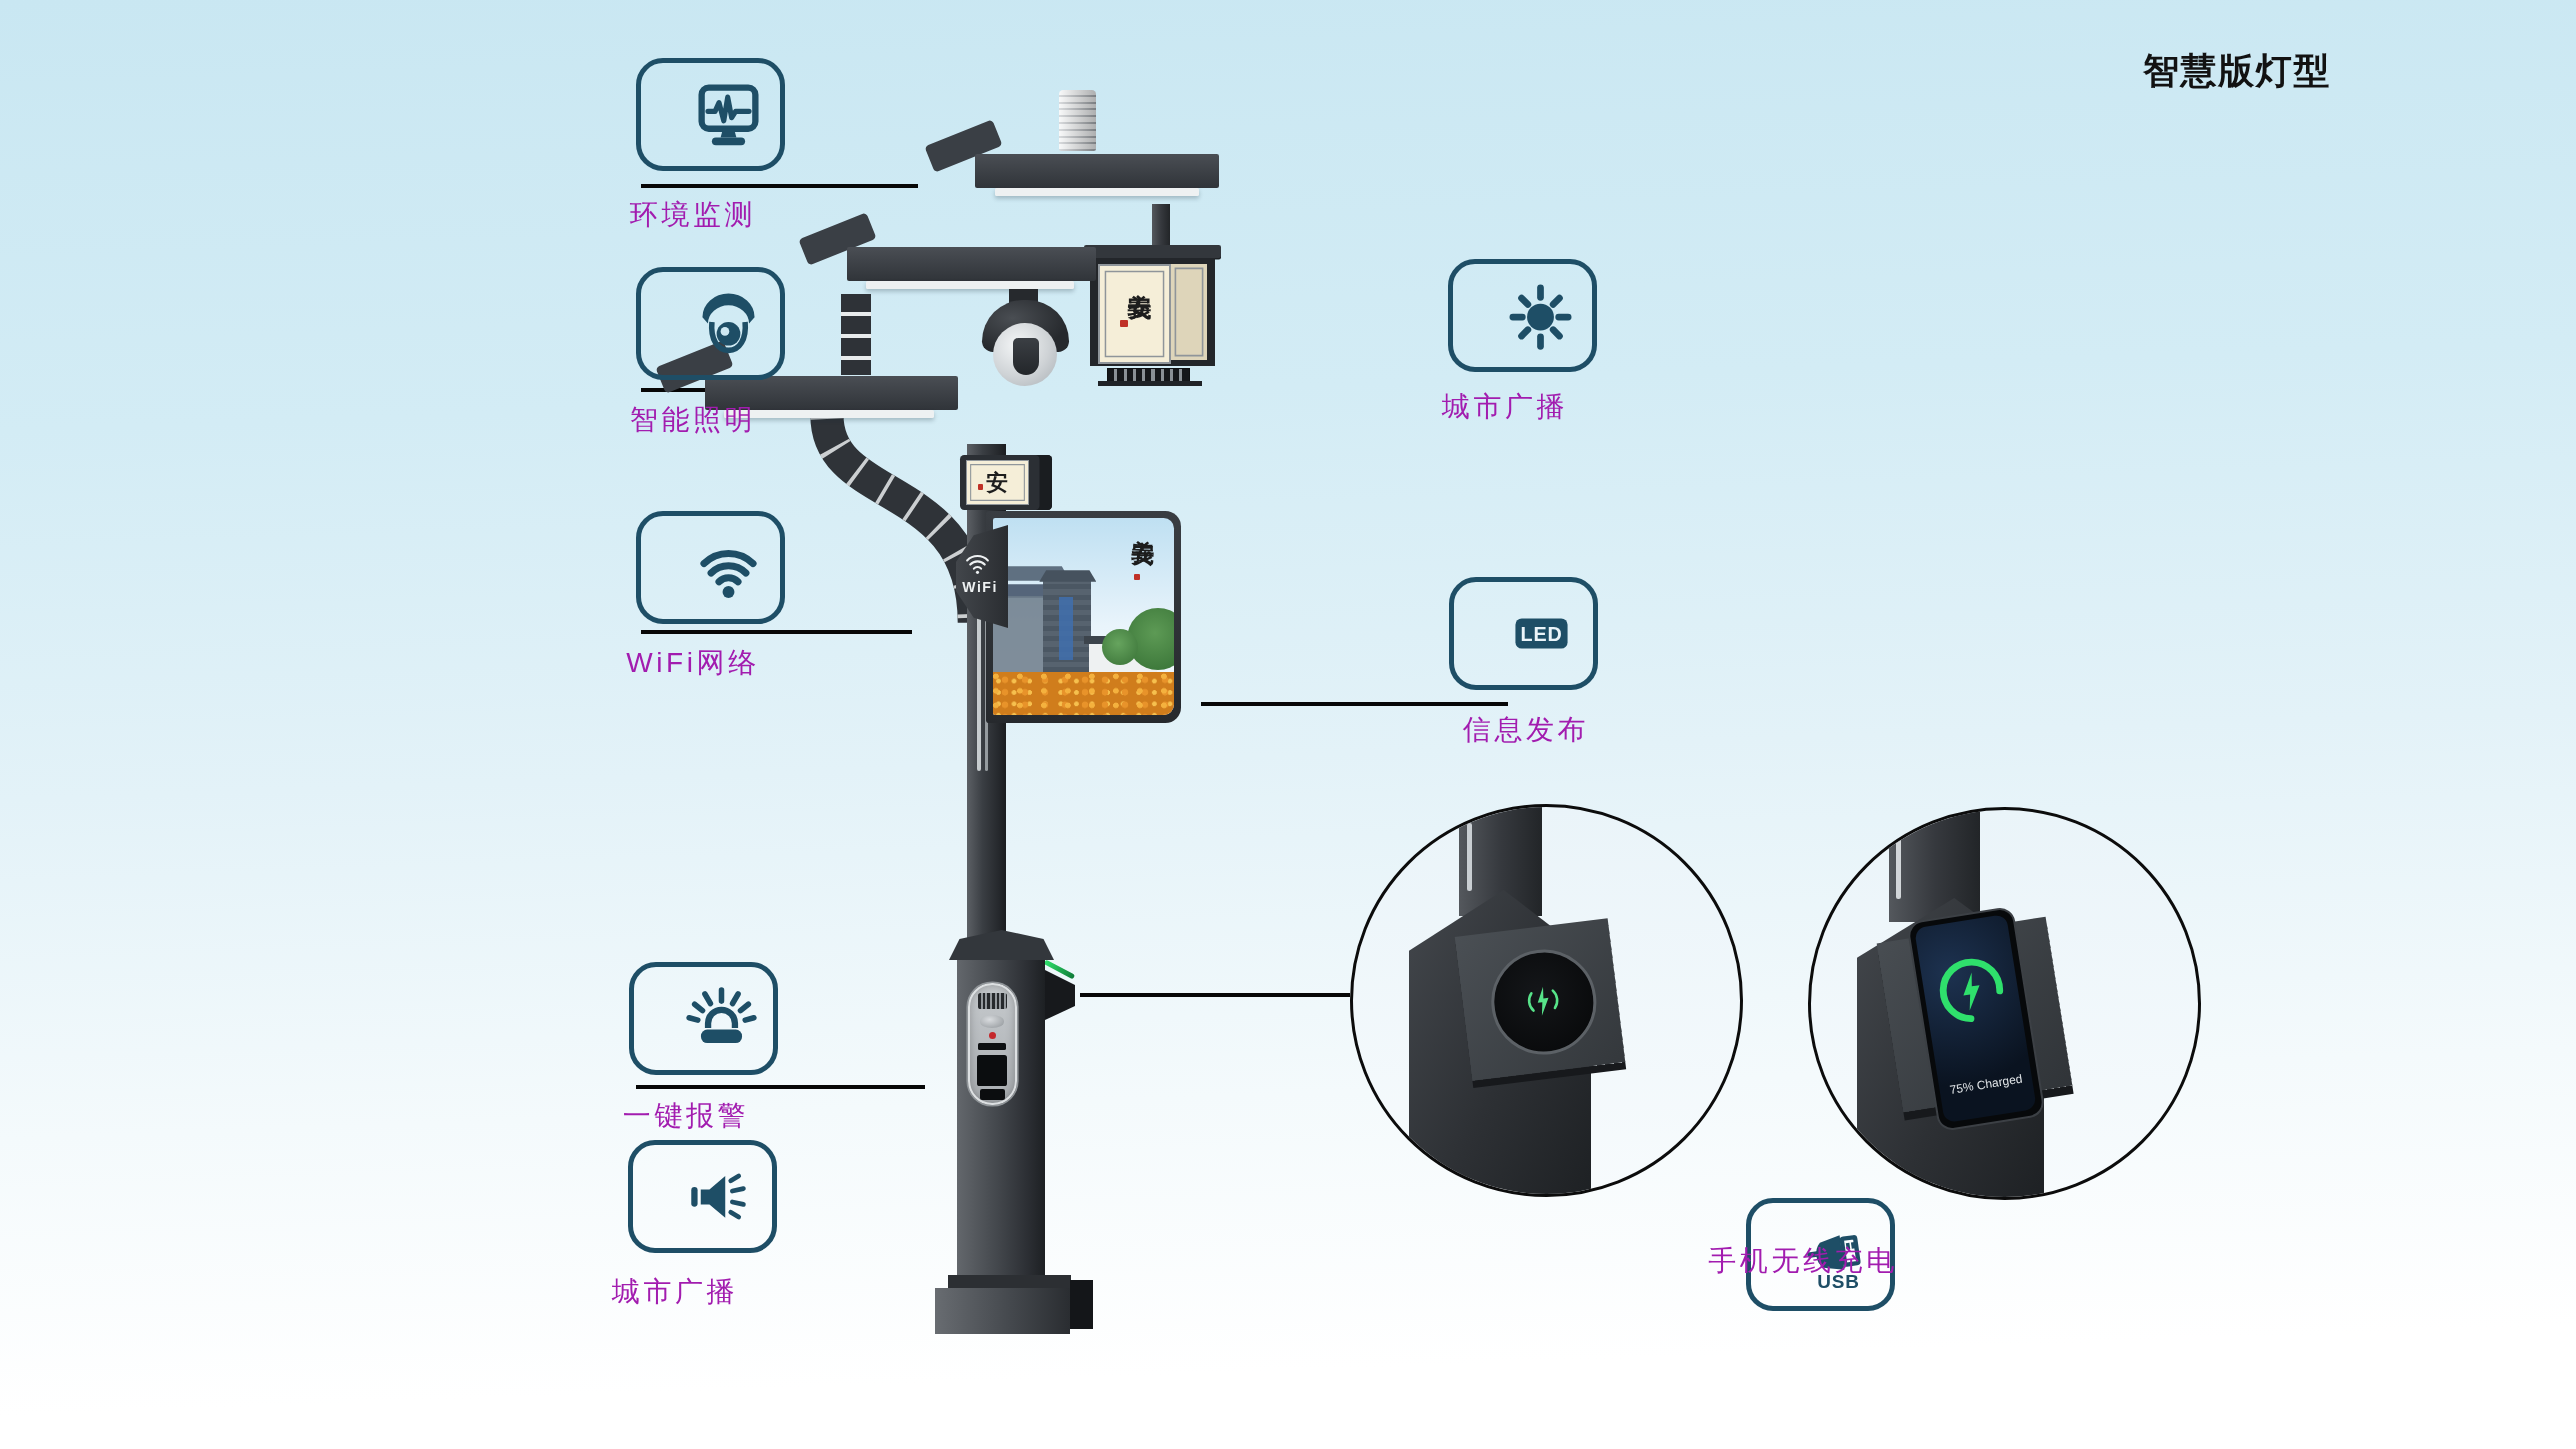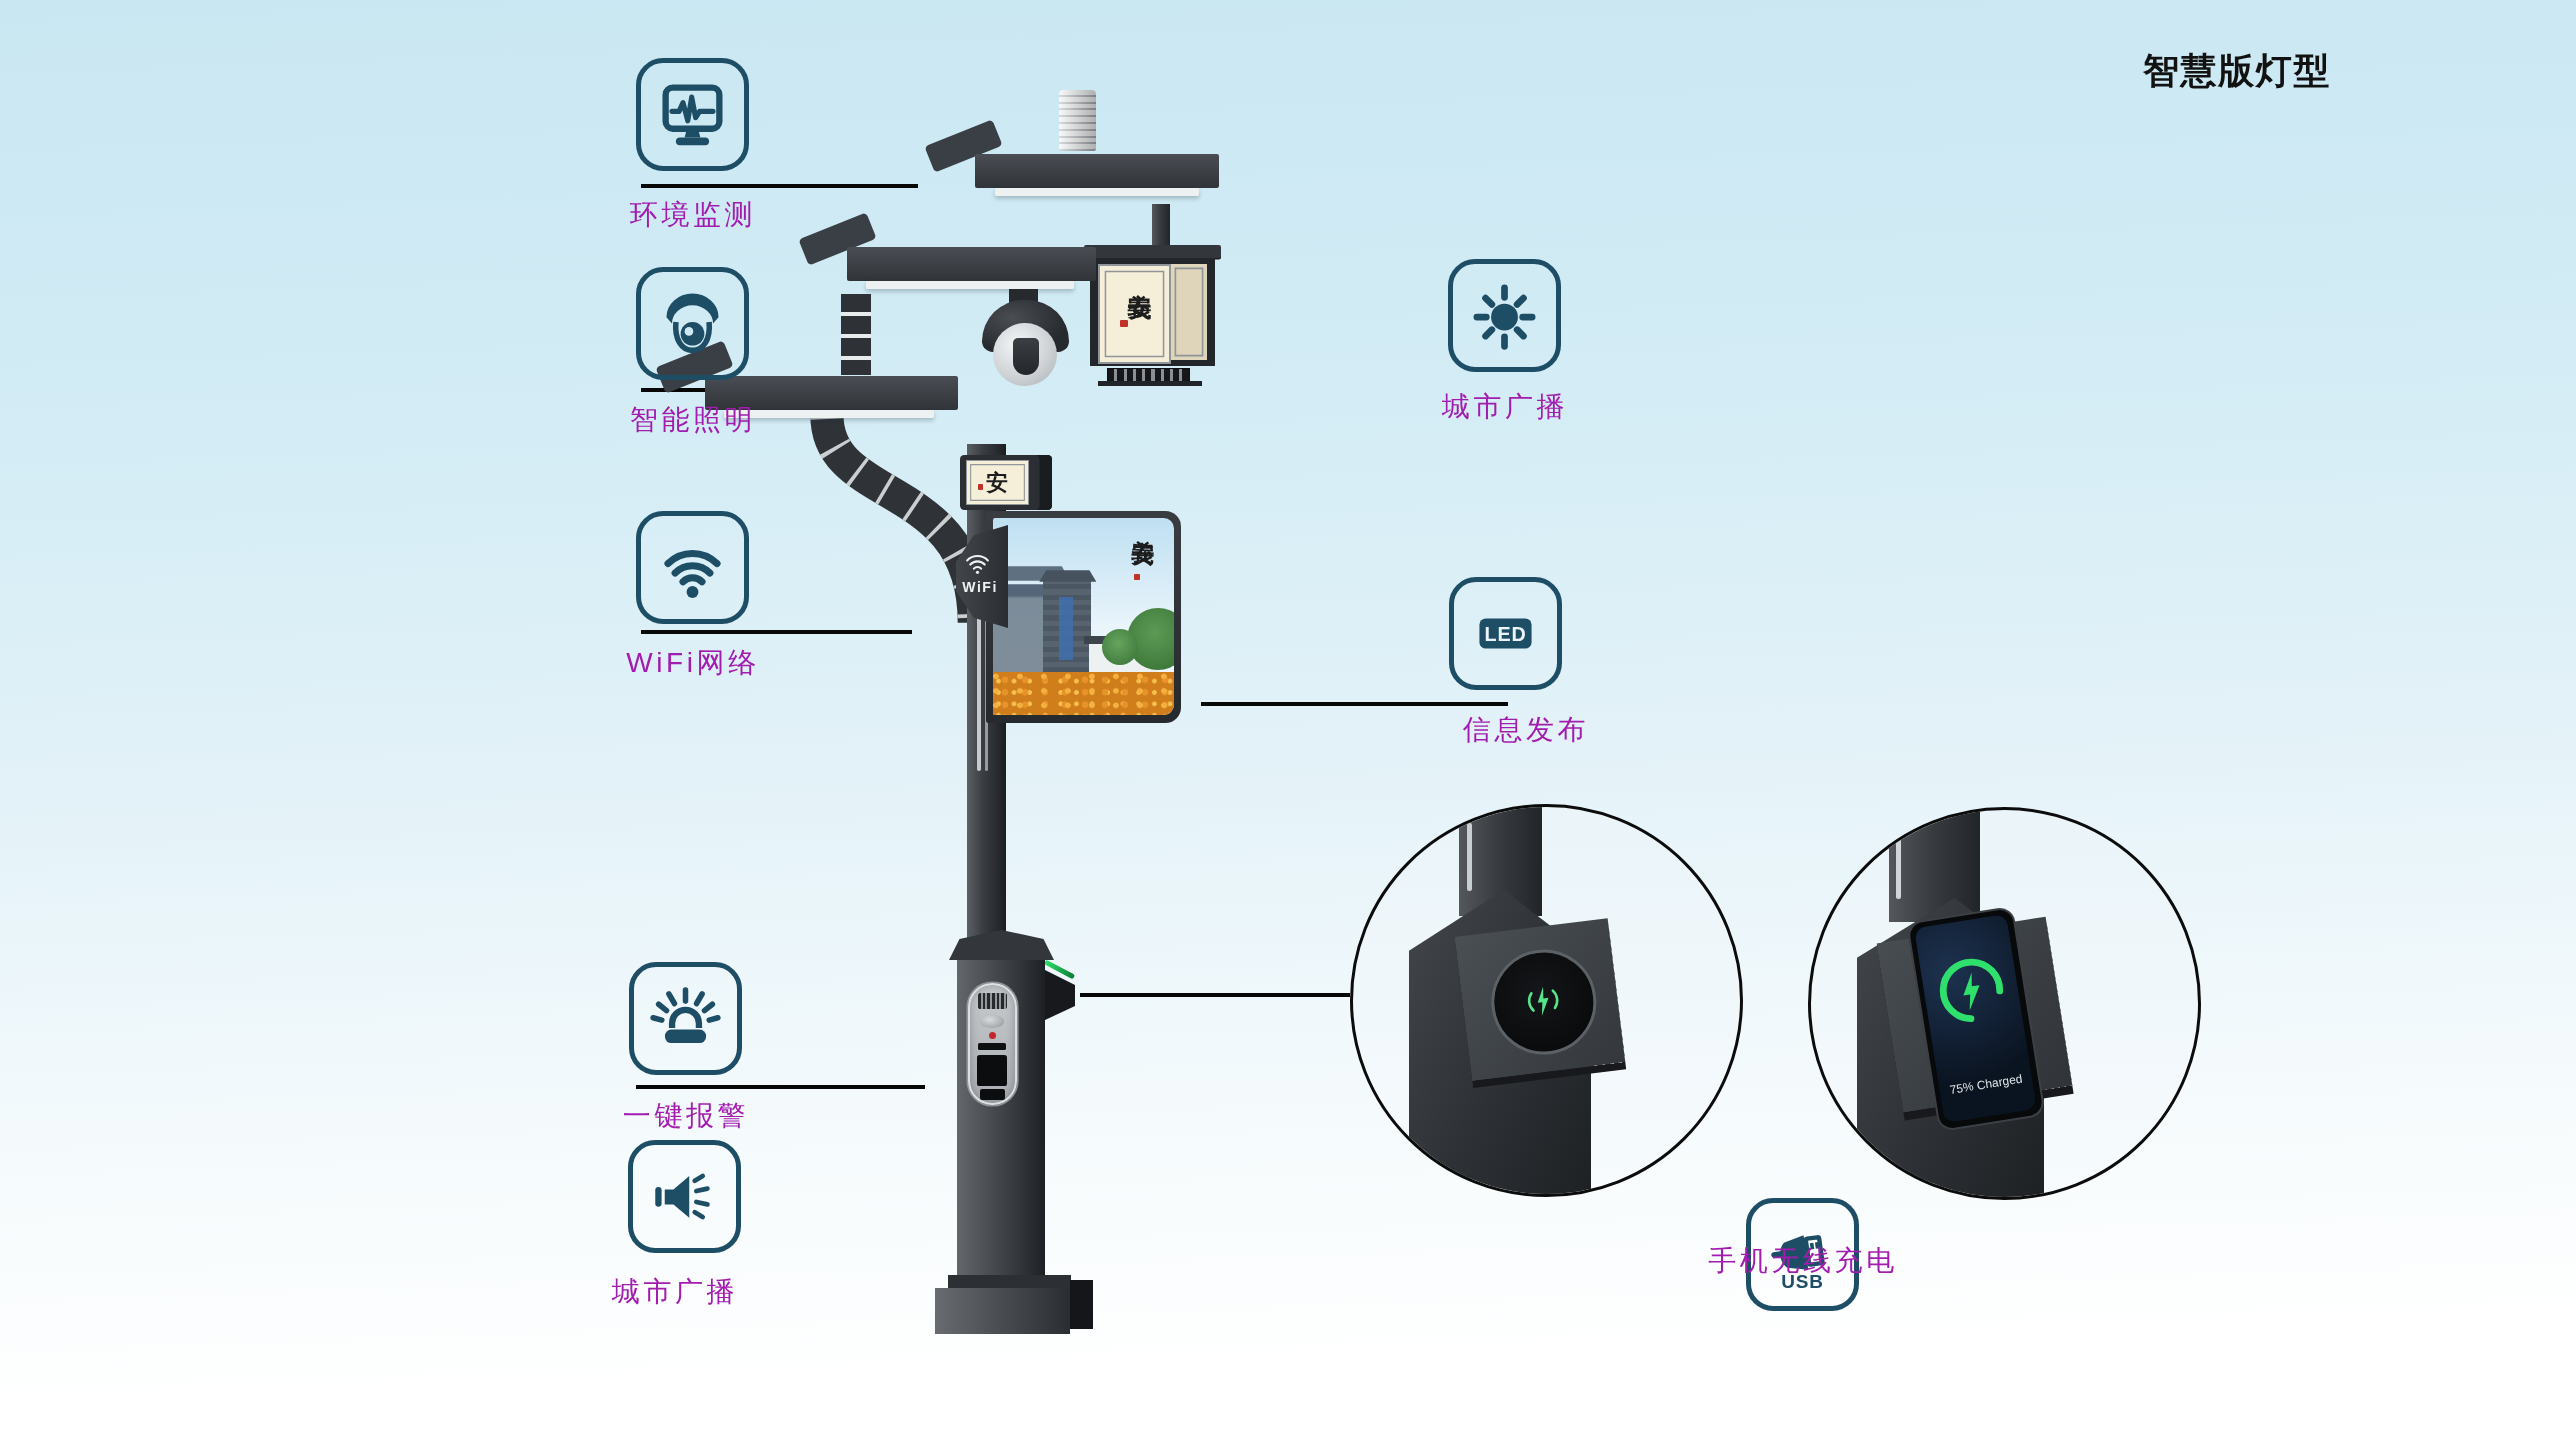--- a/index.html
+++ b/index.html
@@ -7,21 +7,21 @@
     width:2576px;height:1449px;position:relative;overflow:hidden;
     font-family:"Liberation Sans","DejaVu Sans",sans-serif;
     background:linear-gradient(178deg,#c9e7f2 0%,#d3ecf5 28%,#e3f2f8 52%,#f4fafc 74%,#ffffff 92%,#ffffff 100%);
   }
   .abs{position:absolute;}
   
   .cline{position:absolute;height:4.2px;background:#070707;}
   
   .icon-box{
     position:absolute;width:103px;height:103px;border:5.7px solid #1e4e66;border-radius:27px;
-    display:flex;align-items:center;justify-content:center;
+    display:flex;align-items:center;justify-content:center;padding-left:36px;
   }
   .icon-box svg{width:79px;height:79px;}
   .ic{stroke:#1e4e66;fill:none;}
   .icf{fill:#1e4e66;stroke:none;}
   .flabel{
     position:absolute;width:332px;text-align:center;font-size:28px;color:#a21caf;
     letter-spacing:3.6px;white-space:nowrap;
   }
   .title{
     position:absolute;left:2143px;top:47px;font-size:36px;font-weight:bold;color:#121212;letter-spacing:1.6px;

